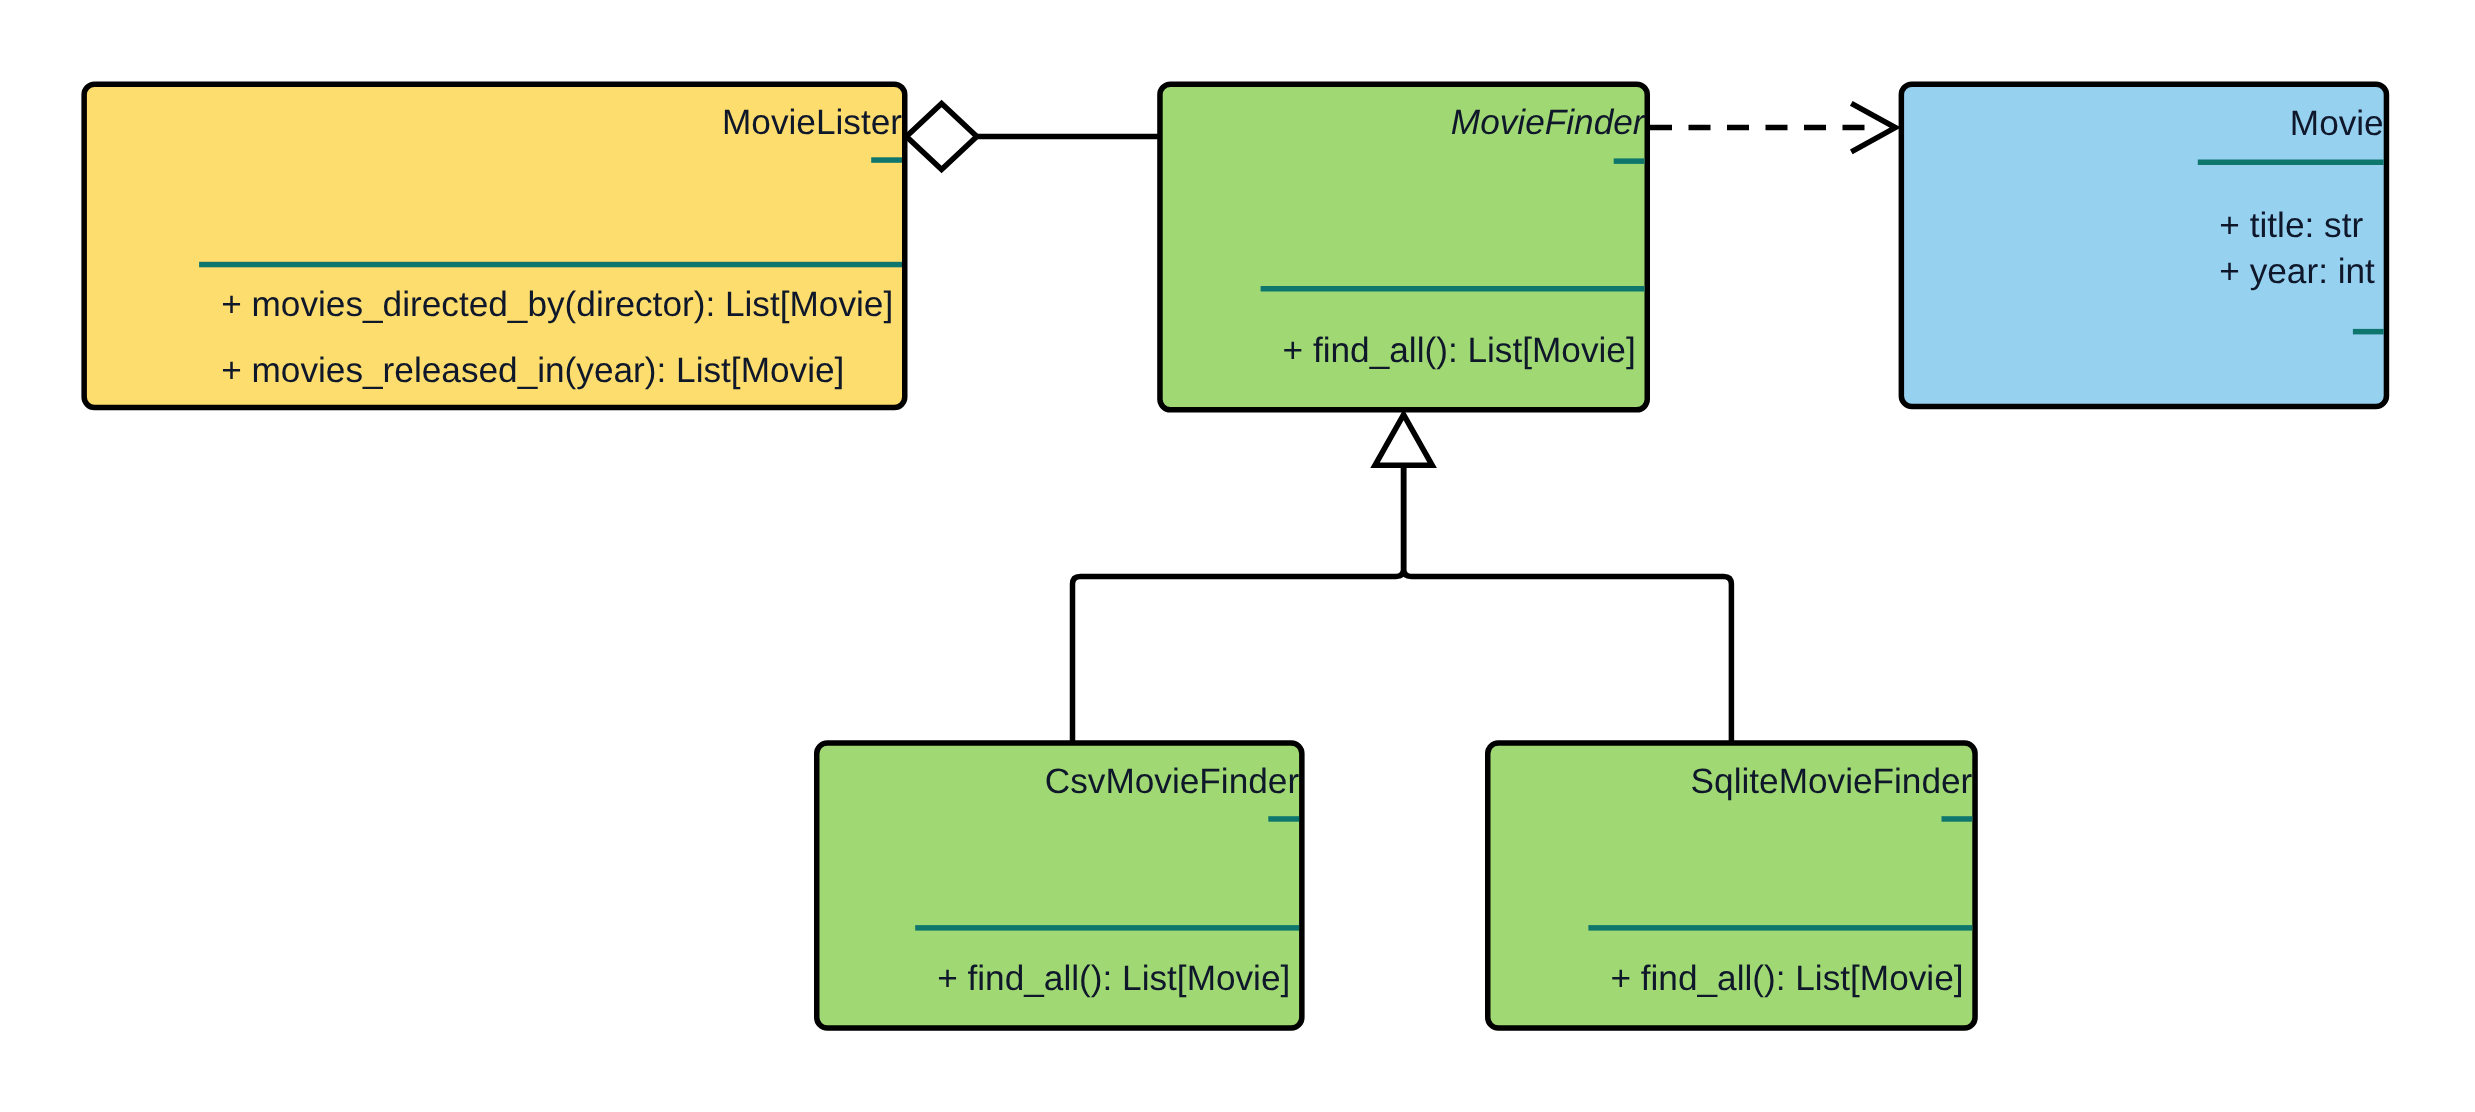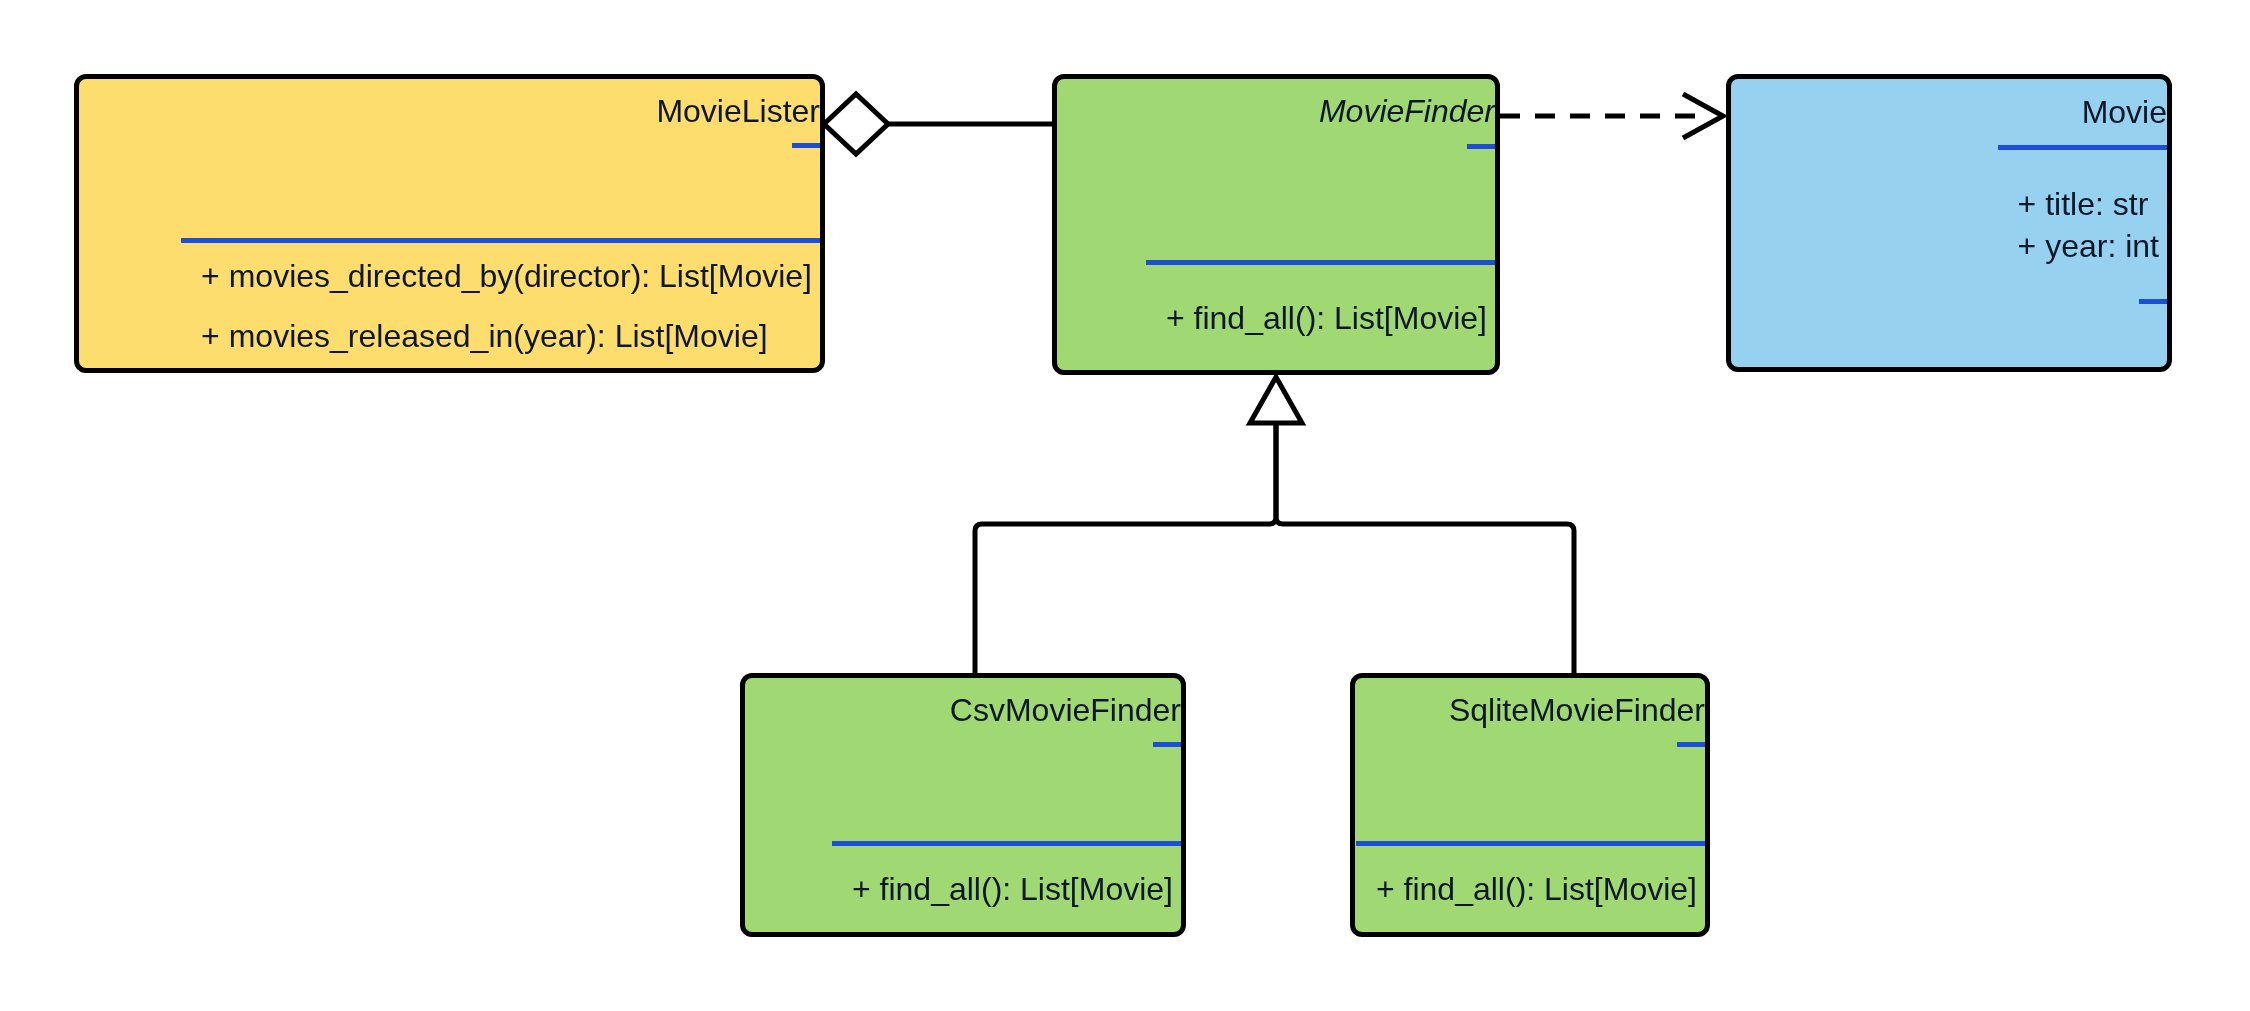--- a/index.html
+++ b/index.html
@@ -18,21 +18,21 @@
     position: absolute;
     border: 5px solid #000;
     border-radius: 12px;
     box-sizing: border-box;
     display: flex;
     flex-direction: column;
     color: #0f172a;
     align-items: flex-end;
   }
   .uml-row { box-sizing: border-box; }
-  .uml-row + .uml-row { border-top: 5px solid #1d4ed8; }
+  .uml-row + .uml-row { border-top: 5px solid #0f766e; }
   .uml-title {
     display: flex; align-items: center; justify-content: center;
     font-size: 32px;
     white-space: nowrap;
   }
   .uml-members {
     display: flex; flex-direction: column; justify-content: center;
     padding-left: 20px; padding-right: 8px;
   }
   .uml-member {
@@ -90,19 +90,19 @@
 </div>
 
 <div class="uml-class" style="left: 740px; top: 673px; width: 446px; height: 264px; background: rgb(160, 216, 115);">
   <div class="uml-row uml-title" style="height:64px;">CsvMovieFinder</div>
   <div class="uml-row uml-members" style="height:99px;"></div>
   <div class="uml-row uml-members" style="flex:1;">
     <div class="uml-member">+ find_all(): List[Movie]</div>
   </div>
 </div>
 
-<div class="uml-class" style="left: 1350px; top: 673px; width: 360px; height: 264px; background: rgb(160, 216, 115);">
+<div class="uml-class" style="left: 1350px; top: 673px; width: 448px; height: 264px; background: rgb(160, 216, 115);">
   <div class="uml-row uml-title" style="height:64px;">SqliteMovieFinder</div>
   <div class="uml-row uml-members" style="height:99px;"></div>
   <div class="uml-row uml-members" style="flex:1;">
     <div class="uml-member">+ find_all(): List[Movie]</div>
   </div>
 </div>
 
 </body></html>

